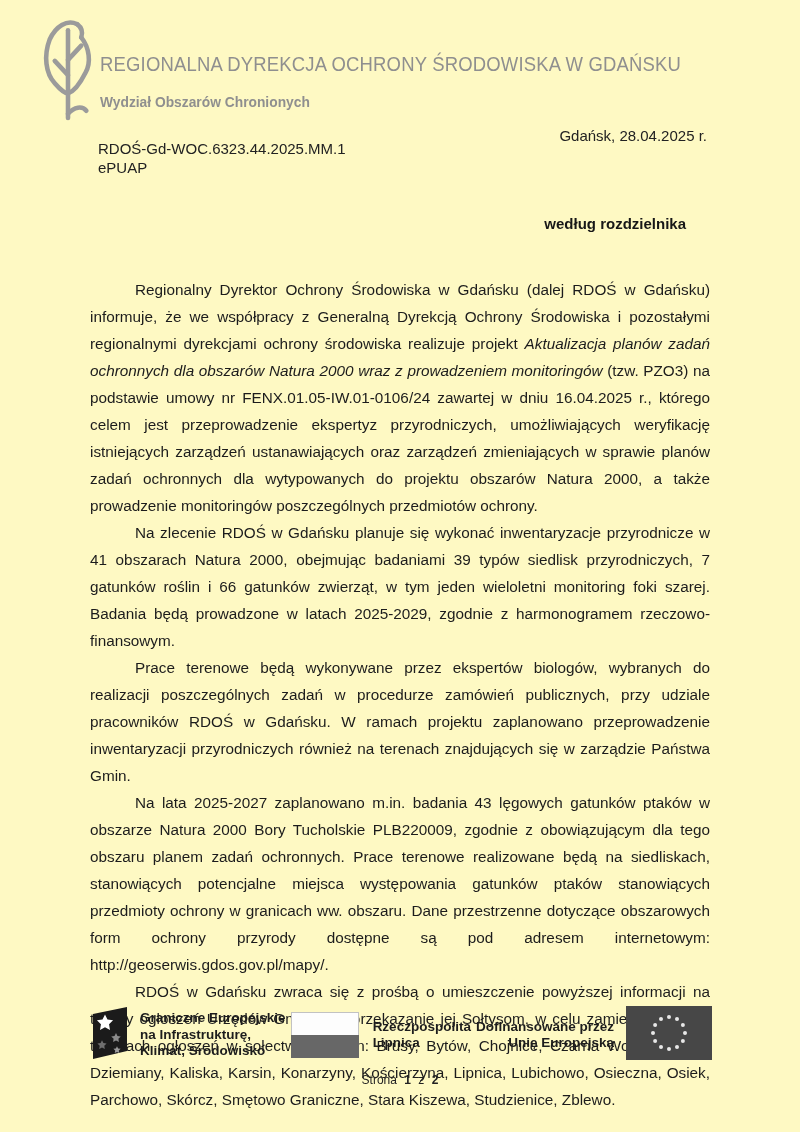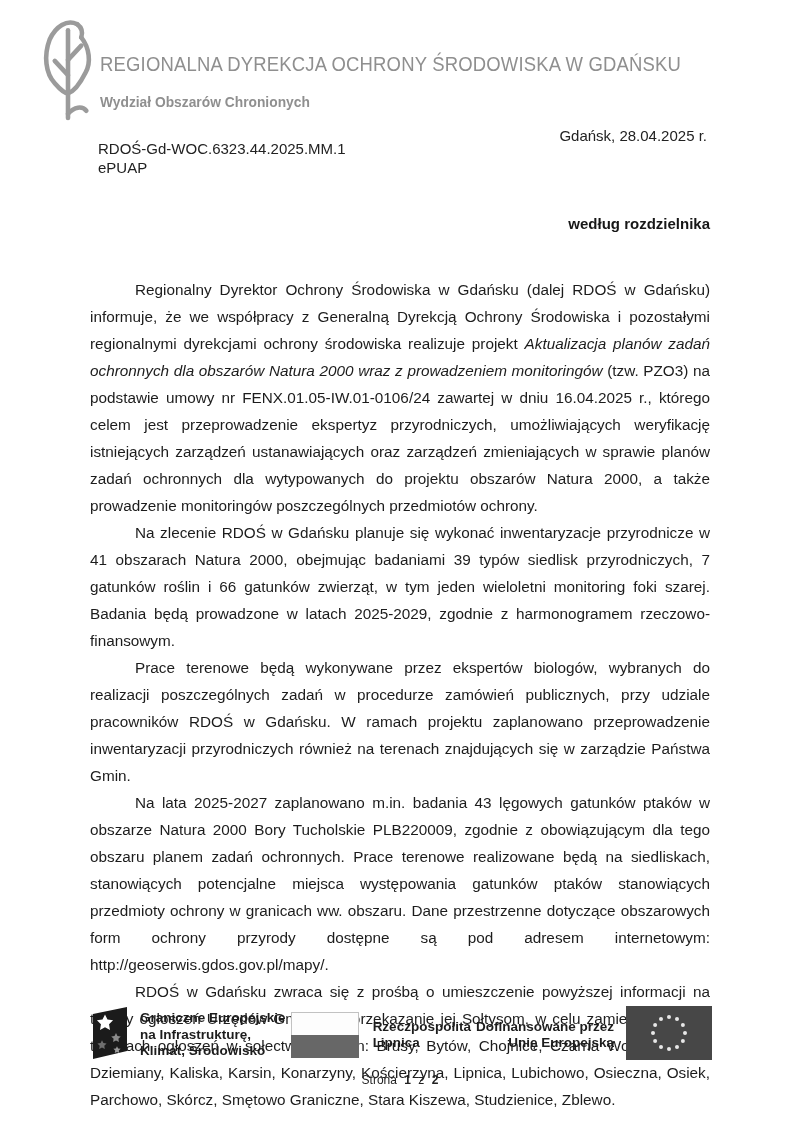--- a/index.html
+++ b/index.html
@@ -1,20 +1,20 @@
 <!DOCTYPE html>
 <html lang="pl"><head>
 <meta charset="utf-8">
 <style>
   html,body{margin:0;padding:0;background:#e9e9e9;}
   .letter{
     position:relative;
     width:800px;height:1132px;
     margin:0 auto;
-    background:#ffffff;
+    background:#fef9c3;
     font-family:"Liberation Sans","DejaVu Sans",sans-serif;
     color:#1f1f1f;
     overflow:hidden;
   }
   
   .brand-logo{position:absolute;top:14px;left:36px;}
   .brand-org{
     position:absolute;top:52px;left:100px;
     font-size:21px;color:#8f8f8f;letter-spacing:.2px;
     transform:scaleX(.88);transform-origin:left center;white-space:nowrap;
@@ -29,21 +29,21 @@
   .date-line{
     position:absolute;top:127px;right:93px;
     font-size:15px;color:#222;
   }
   .ref-block{
     position:absolute;top:139px;left:98px;
     font-size:15px;line-height:19px;color:#222;
   }
   .addressee{
     position:absolute;top:215px;left:0;width:100%;
-    box-sizing:border-box;padding-right:90px;
+    box-sizing:border-box;padding-right:114px;
     text-align:right;font-weight:bold;font-size:15px;color:#171717;
   }
   
   .body-block{
     position:absolute;top:276px;left:90px;width:620px;
     font-size:15.3px;line-height:27px;color:#1c1c1c;
     text-align:justify;
   }
   .body-block p{margin:0;text-indent:45px;}
   .body-block em{font-style:italic;}

